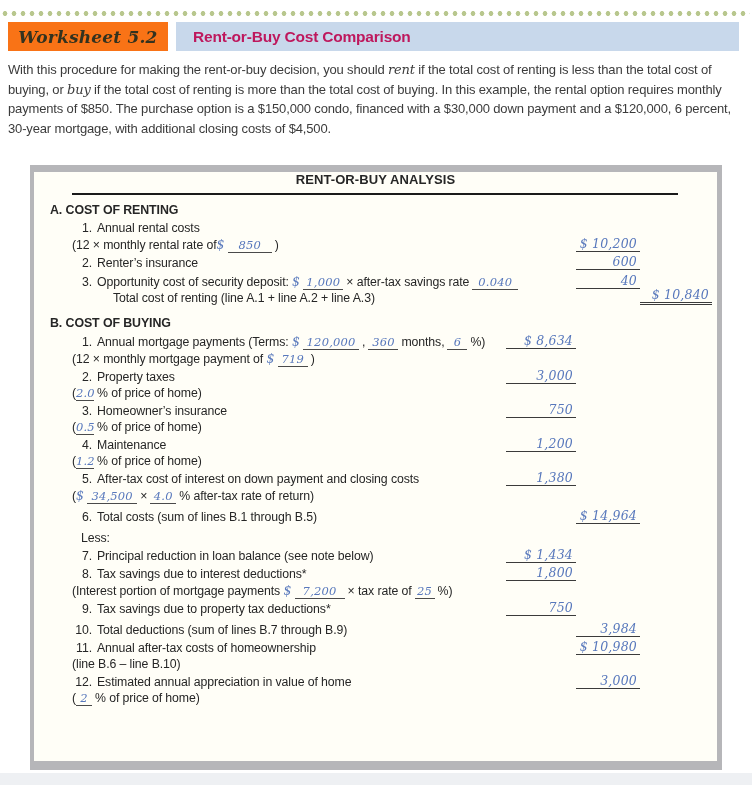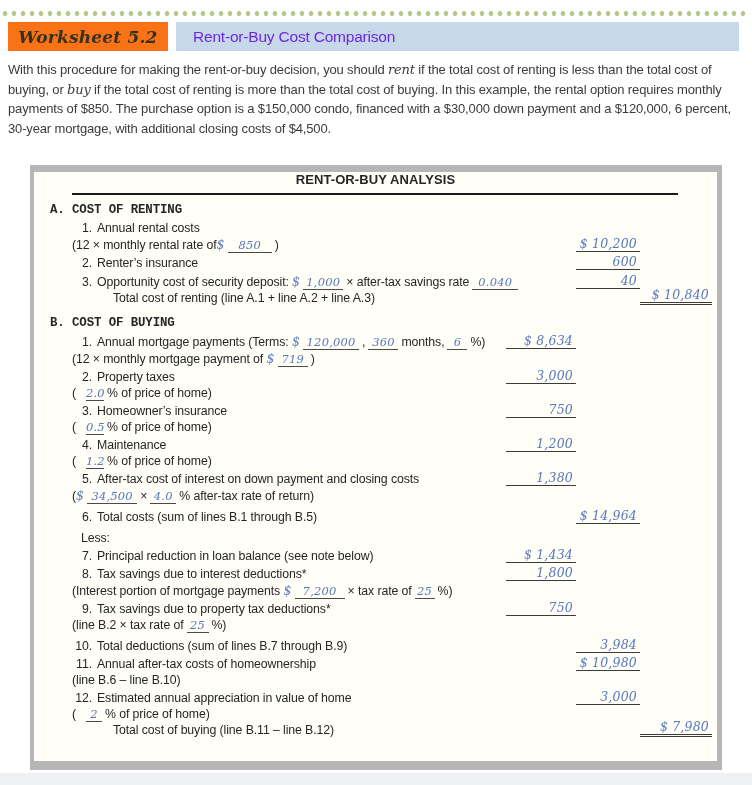--- a/index.html
+++ b/index.html
@@ -21,40 +21,40 @@
   .hdr-tan{
     width:160px;background:#f97316;flex:none;
     display:flex;align-items:center;justify-content:center;
     font-family:"DejaVu Serif",serif;font-style:italic;font-weight:700;
     font-size:17px;color:#33321f;letter-spacing:0.2px;
   }
   .hdr-gap{width:8px;flex:none;background:#ffffff;}
   .hdr-blue{
     flex:none;width:563px;background:#c8d8eb;
     display:flex;align-items:center;padding-left:17px;box-sizing:border-box;
-    font-weight:400;font-size:15.5px;color:#6d28d9;letter-spacing:-0.2px;
+    font-weight:700;font-size:15.5px;color:#be185d;letter-spacing:-0.2px;
   }
   
   .intro{
     position:absolute;top:60px;left:8px;width:739px;
     font-size:13px;line-height:19.5px;color:#3b3b3b;letter-spacing:-0.15px;
     text-align:left;
   }
   .it-serif{font-family:"DejaVu Serif",serif;font-style:italic;}
   
   .panel{
     position:absolute;left:30px;top:165px;width:692px;height:605px;
     box-sizing:border-box;background:#fffef7;
     border-style:solid;border-color:#b6b6b9;
     border-width:7px 5px 9px 4px;
   }
   .sheet{position:relative;width:100%;height:100%;font-size:12.3px;line-height:15px;color:#262626;letter-spacing:-0.1px;}
   .ws-title{margin-top:0;text-align:center;font-weight:700;font-size:13px;letter-spacing:0.1px;}
   .rule{border-top:2px solid #1a1a1a;margin:6px 39px 0 38px;height:0;}
-  .sec-h{font-weight:700;font-size:12.4px;margin:8px 0 0 16px;font-family:Liberation Mono, monospace;}
+  .sec-h{font-weight:700;font-size:12.4px;margin:8px 0 0 16px;}
   .sec-h.b{margin-top:10px;}
   
   .row{position:relative;margin-top:1px;padding-left:36px;padding-right:40px;min-height:15px;}
   .row.g4{margin-top:3px;}
   .row.g6{margin-top:6px;}
   .num{display:inline-block;width:22px;text-align:right;}
   .txt{margin-left:5px;}
   .row.sub{padding-left:38px;}
   .row.sub .txt{margin-left:0;}
   .row.tot{padding-left:74px;}
@@ -70,21 +70,21 @@
   
   .hw{
     font-family:"DejaVu Serif",serif;font-style:italic;
     color:#5878bc;font-size:12.5px;letter-spacing:0.2px;
   }
   .bl{
     display:inline-block;border-bottom:1px solid #4a4a4a;
     text-align:center;margin:0 3px;vertical-align:baseline;line-height:13px;
   }
   .bl .hw{font-size:11.5px;}
-  .bl.tight{margin-left:10px;}
+  .bl.tight{margin-left:0;}
   
   .bottom-band{position:absolute;left:0;right:0;bottom:0;height:12px;background:#eef0f3;}
 </style>
 </head>
 <body>
 
 <div class="dots"></div>
 
 <div class="hdr">
   <div class="hdr-tan">
@@ -190,23 +190,20 @@
       <span class="vc vcx u"><span class="hw">1,800</span></span>
     </div>
     <div class="row sub">
       <span class="txt"><span>(Interest portion of mortgage payments</span> <span class="hw">$</span><span class="bl" style="width:50px"><span class="hw">7,200</span></span><span>× tax rate of</span><span class="bl" style="width:20px"><span class="hw">25</span></span><span>%)</span></span>
     </div>
 
     <div class="row g4">
       <span class="num">9.</span><span class="txt">Tax savings due to property tax deductions*</span>
       <span class="vc vcx u"><span class="hw">750</span></span>
     </div>
-    <div class="row sub">
-      <span class="txt"><span>(line B.2 × tax rate of</span><span class="bl" style="width:22px"><span class="hw">25</span></span><span>%)</span></span>
-    </div>
 
     <div class="row g6">
       <span class="num">10.</span><span class="txt">Total deductions (sum of lines B.7 through B.9)</span>
       <span class="vc vcy u"><span class="hw">3,984</span></span>
     </div>
 
     <div class="row g4">
       <span class="num">11.</span><span class="txt">Annual after-tax costs of homeownership</span>
       <span class="vc vcy u"><span class="hw">$ 10,980</span></span>
     </div>
@@ -215,21 +212,17 @@
     </div>
 
     <div class="row g4">
       <span class="num">12.</span><span class="txt">Estimated annual appreciation in value of home</span>
       <span class="vc vcy u"><span class="hw">3,000</span></span>
     </div>
     <div class="row sub">
       <span class="txt"><span>(</span><span class="bl tight" style="width:16px"><span class="hw">2</span></span><span>% of price of home)</span></span>
     </div>
 
-    <div class="row tot">
-      <span class="txt">Total cost of buying (line B.11 – line B.12)</span>
-      <span class="vc vcz uu"><span class="hw">$ 7,980</span></span>
-    </div>
 
   </div>
 </div>
 
 <div class="bottom-band"></div>
 
 </body></html>

